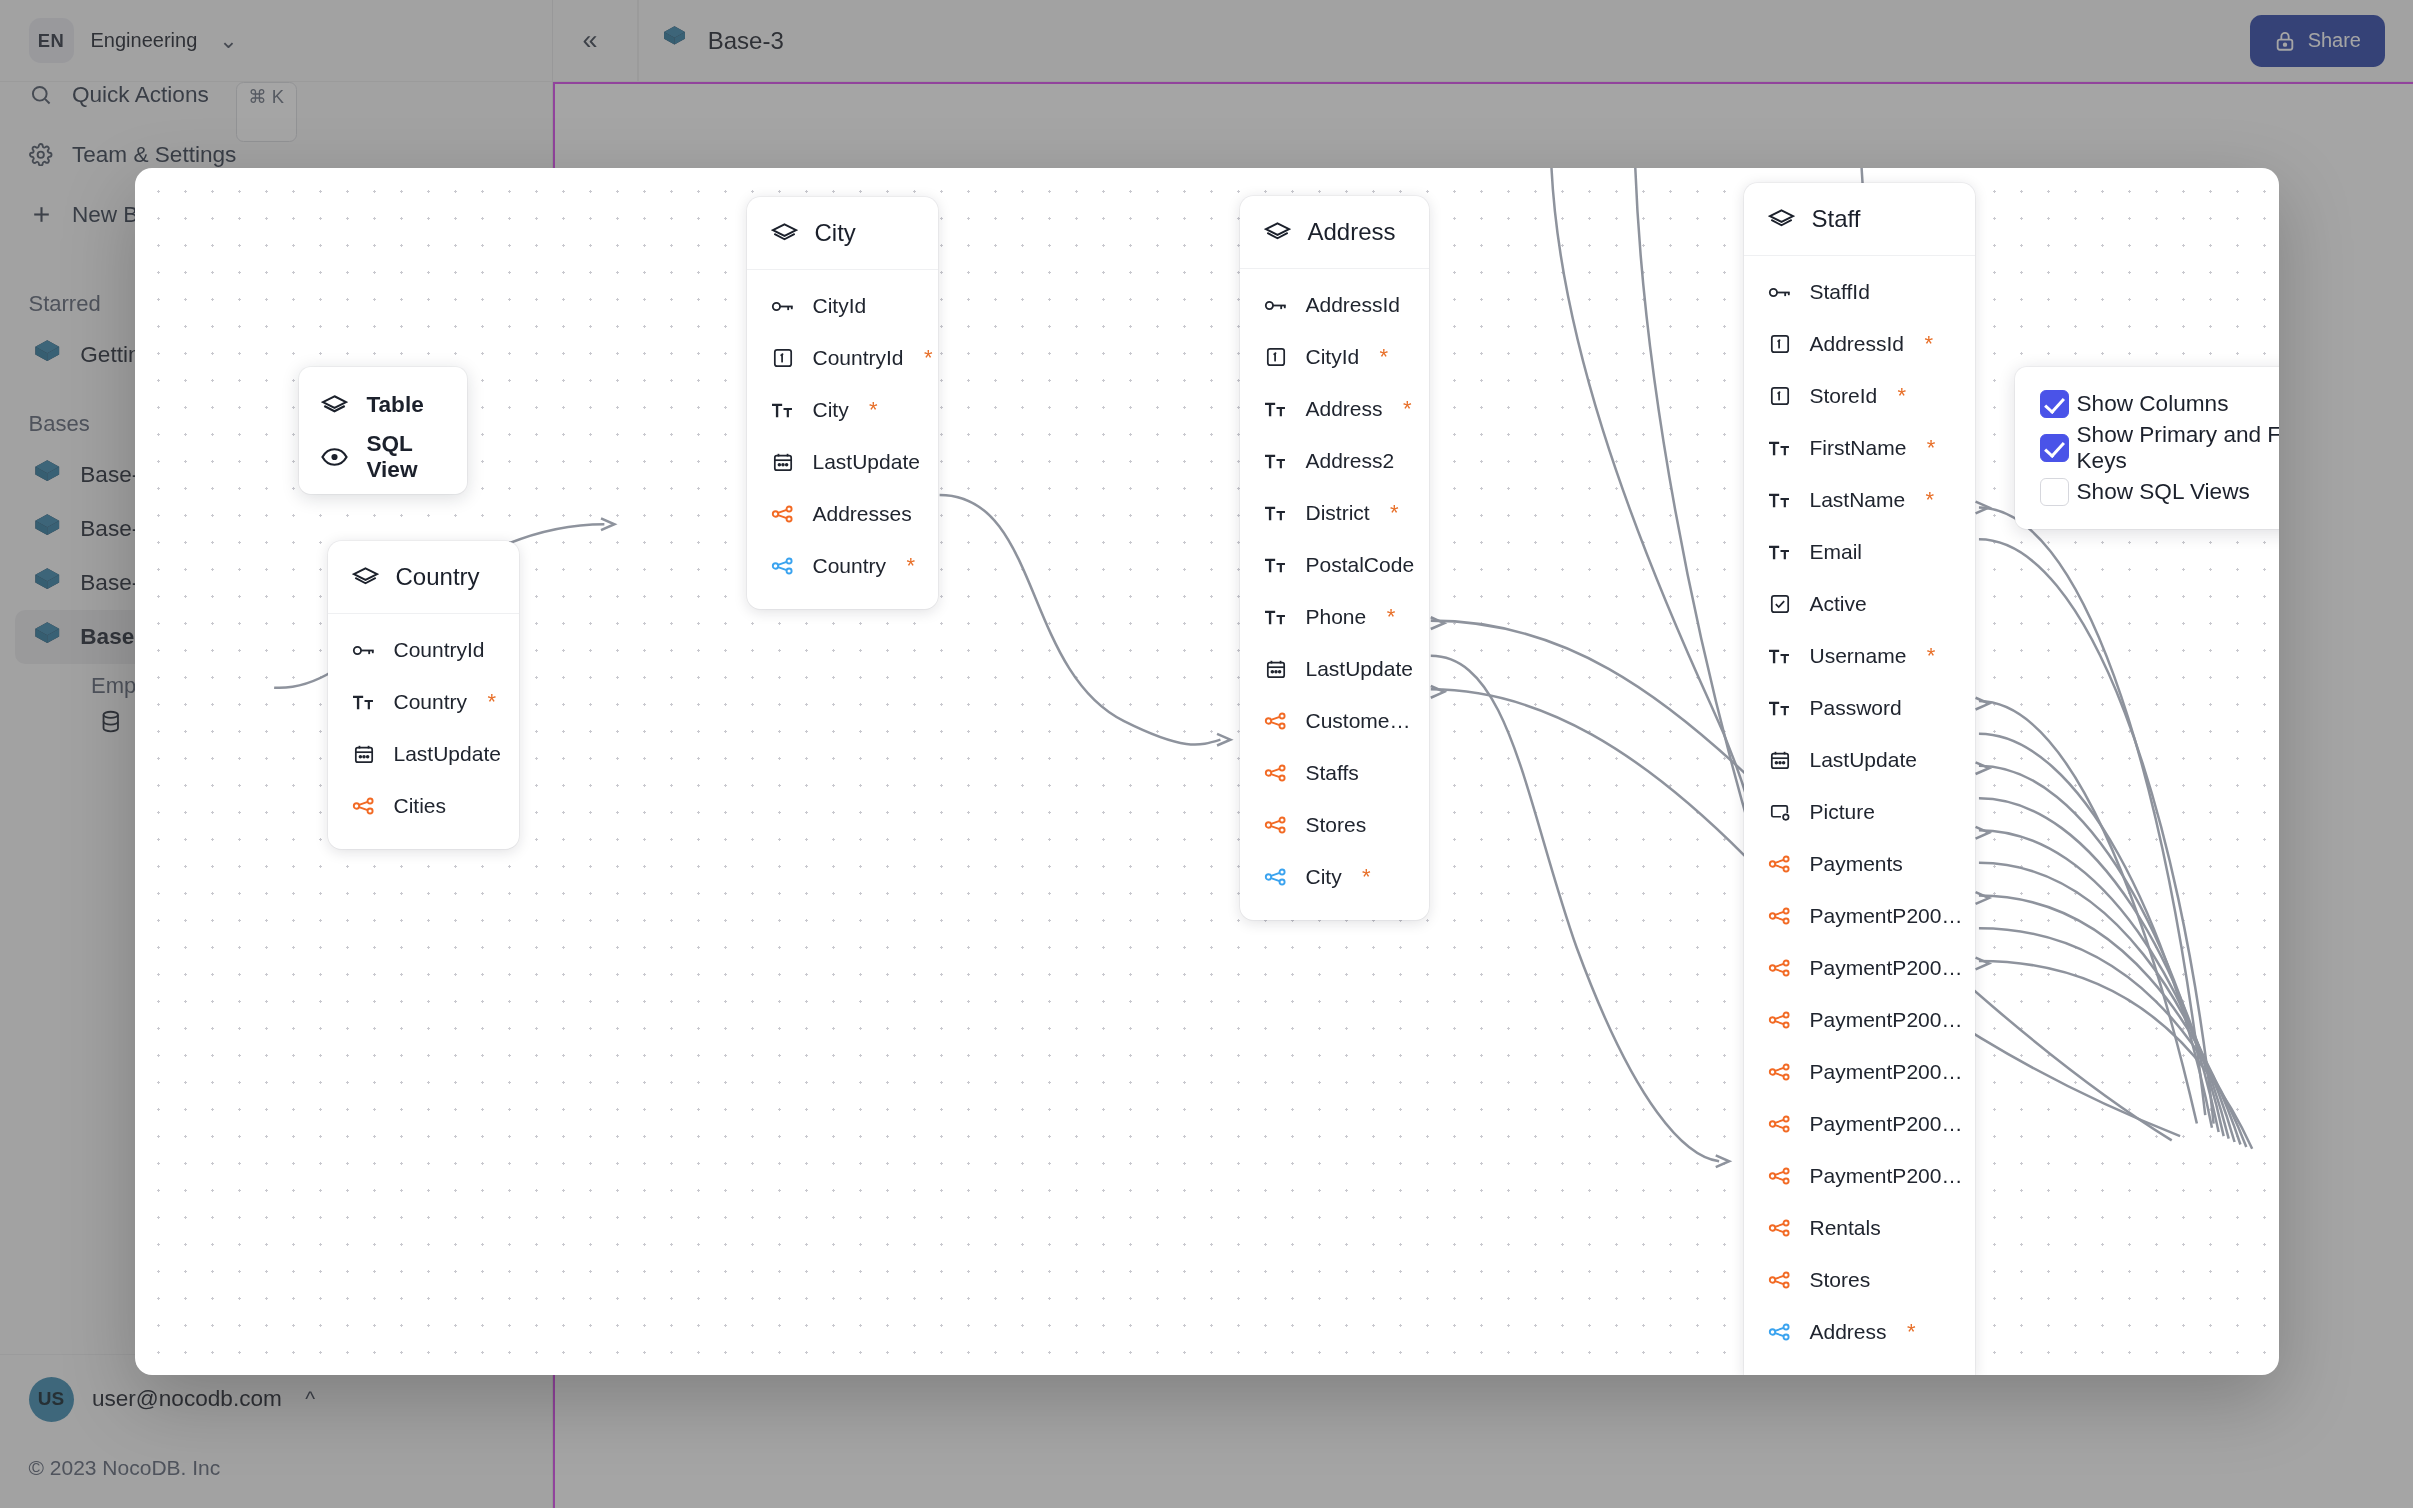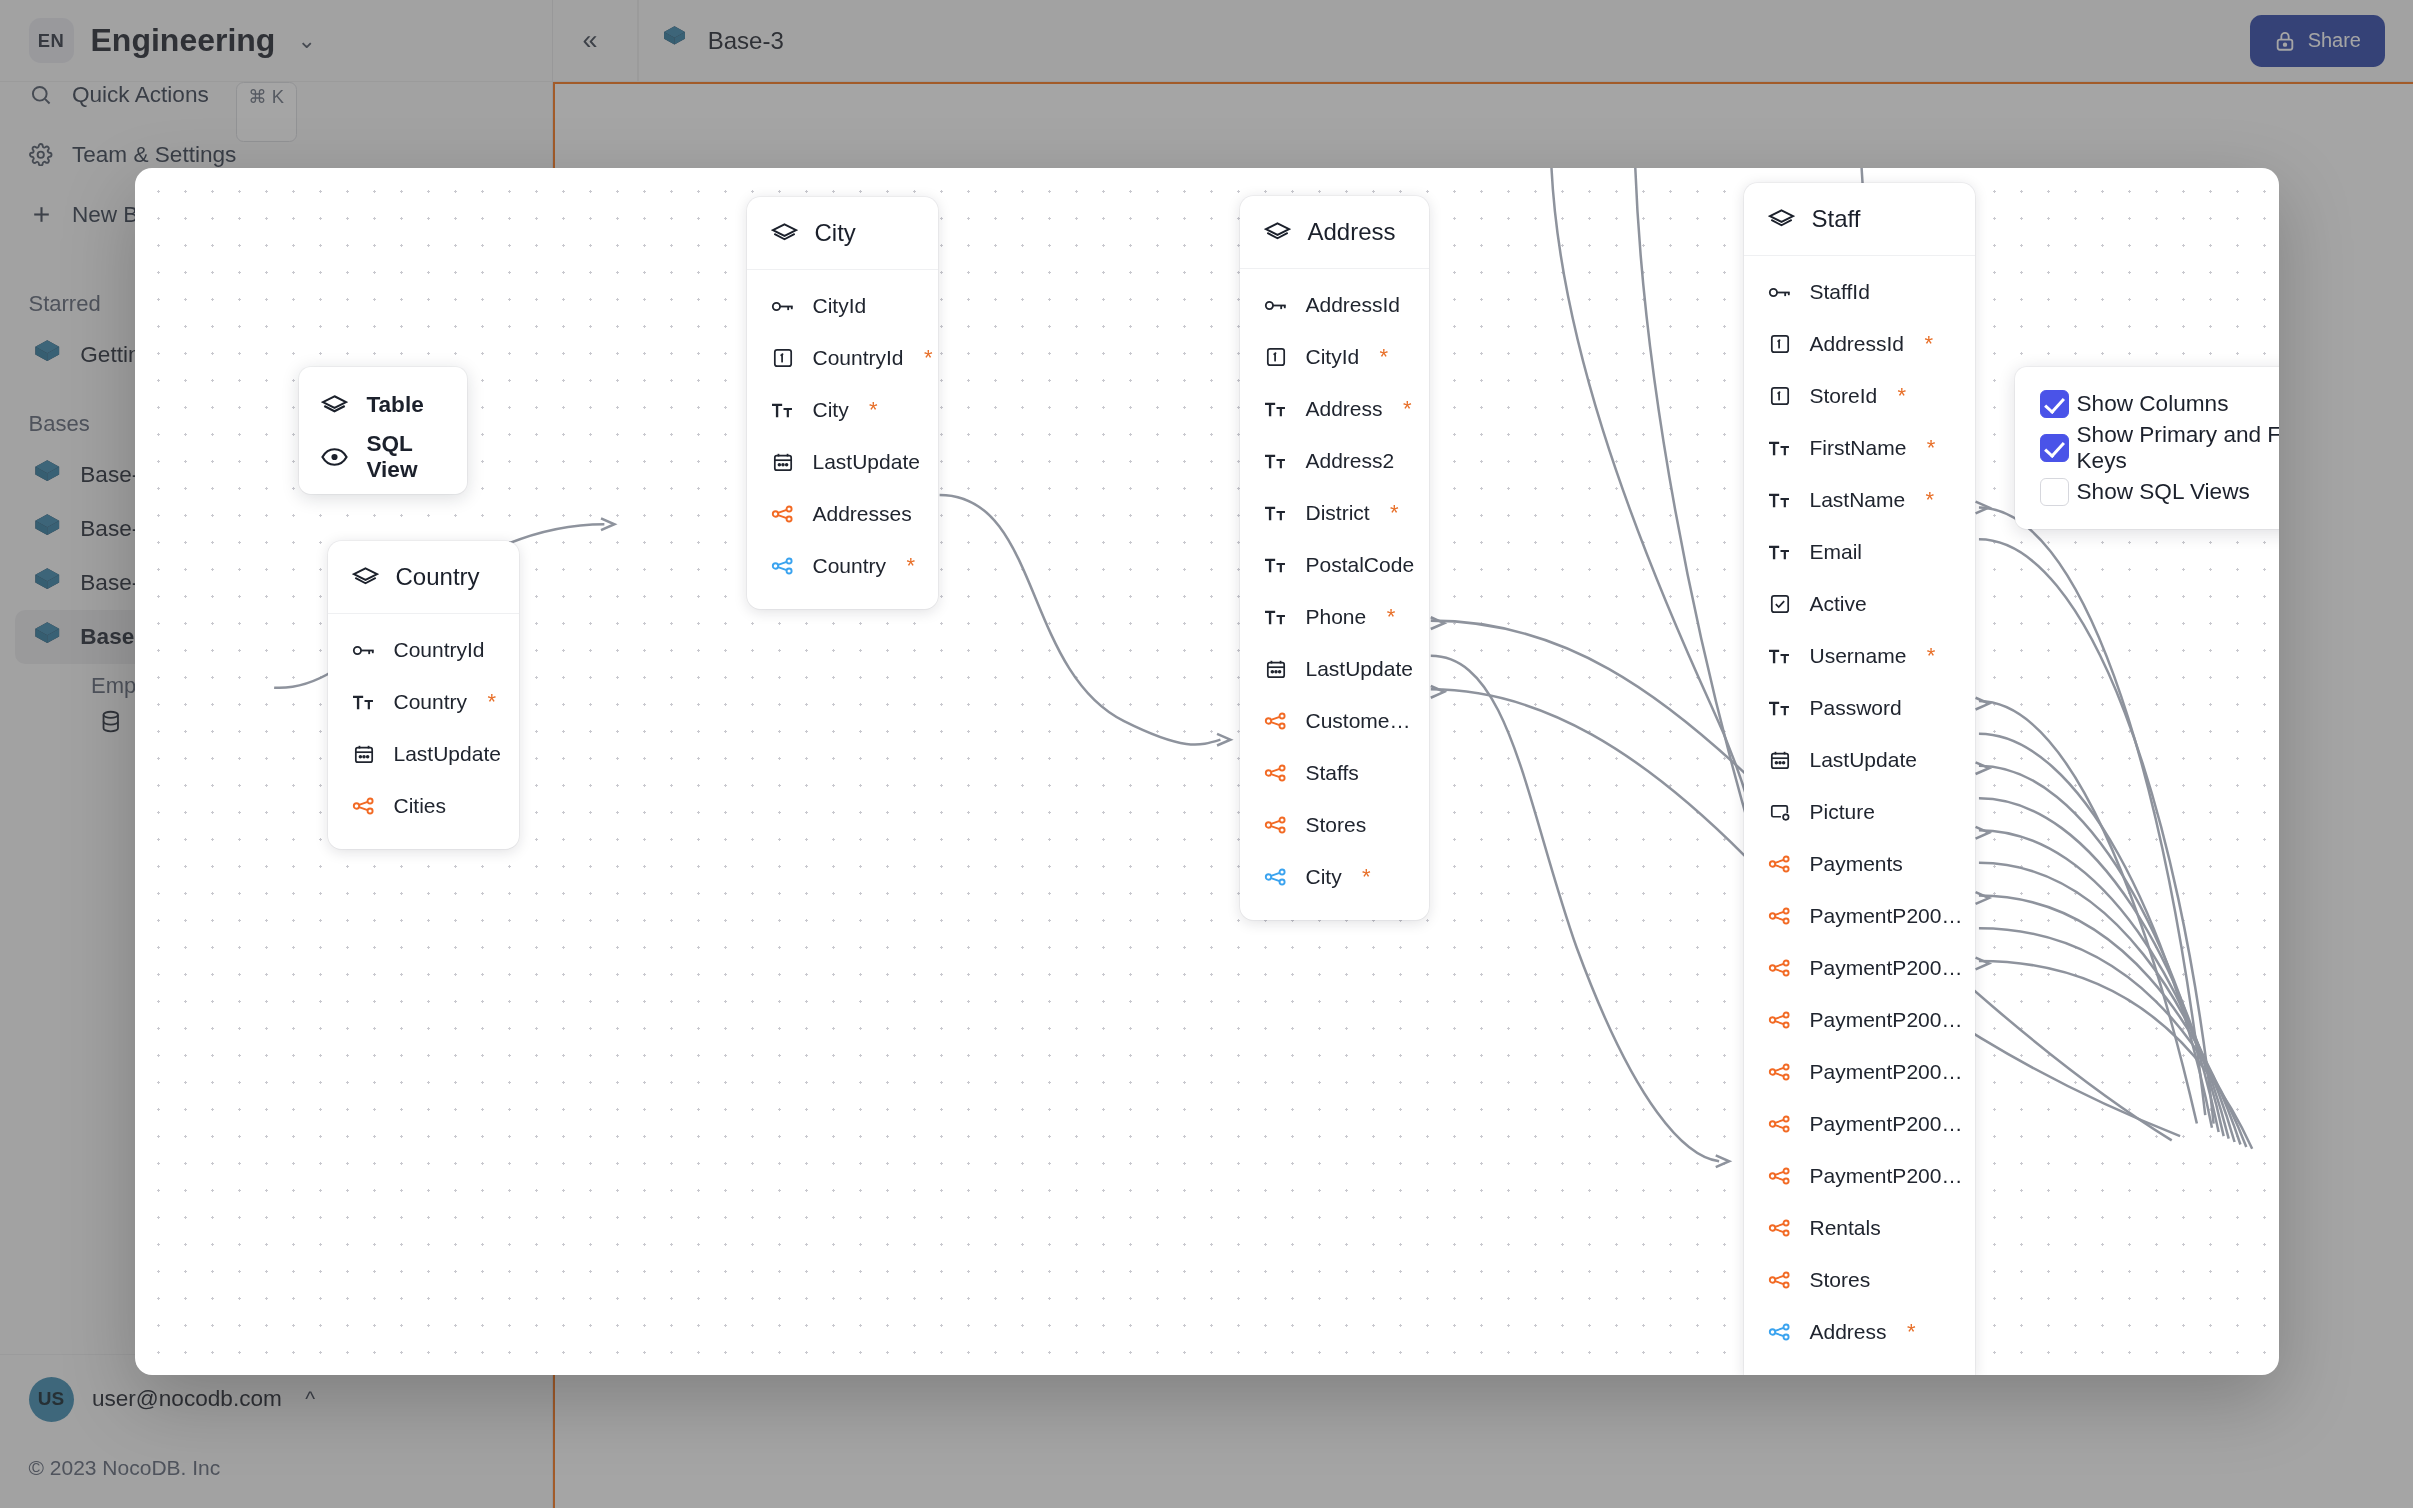--- a/index.html
+++ b/index.html
@@ -2,38 +2,38 @@
 <html style="font-size:13.4px"><head>
 <meta charset="utf-8">
 <style>
   * { box-sizing: border-box; margin: 0; padding: 0; }
   html, body {
     width: 2413px; height: 1508px;
     font-family: "Liberation Sans", sans-serif;
     background: #ffffff;
     overflow: hidden;
   }
-  #app { position: relative; width: 2413px; height: 1508px; background: #f97316; }
+  #app { position: relative; width: 2413px; height: 1508px; background: #d946ef; }
 
   
   .sidebar {
     position: absolute; left: 0; top: 0; width: 553px; height: 1508px;
     background: #f9f9fa; border-right: 1.7px solid #e7e7e9;
     display: flex; flex-direction: column;
   }
   .sb-head {
     height: 82px; display: flex; align-items: center; padding: 0 28.5px; gap: 17px;
     border-bottom: 1.7px solid #ececed;
   }
   .ws-badge {
     width: 45px; height: 45px; border-radius: 11.7px; background: #e8e9ef;
     display: flex; align-items: center; justify-content: center;
     font-size: 18.4px; font-weight: 700; color: #2e3440; letter-spacing: 0.4px;
   }
-  .ws-name { font-size: 32px; font-weight: 700; color: #20242e; }
+  .ws-name { font-size: 20px; font-weight: 400; color: #20242e; }
   .chev-dn { font-size: 22px; color: #4a5160; margin-left: 5px; }
 
   .sb-row {
     display: flex; gap: 18.4px; padding: 0 28.5px; height: 60px;
     font-size: 22.6px; color: #343d4d;
   }
   .sb-row .ic { width: 25px; height: 25px; display:flex; align-items:center; justify-content:center; color:#4c5564; }
   .kbd {
     margin-left: 8.4px; border: 1.7px solid #dcdde1; border-radius: 7.5px;
     padding: 2.5px 11.7px; font-size: 18.4px; color: #6a7280; background: #fff;

